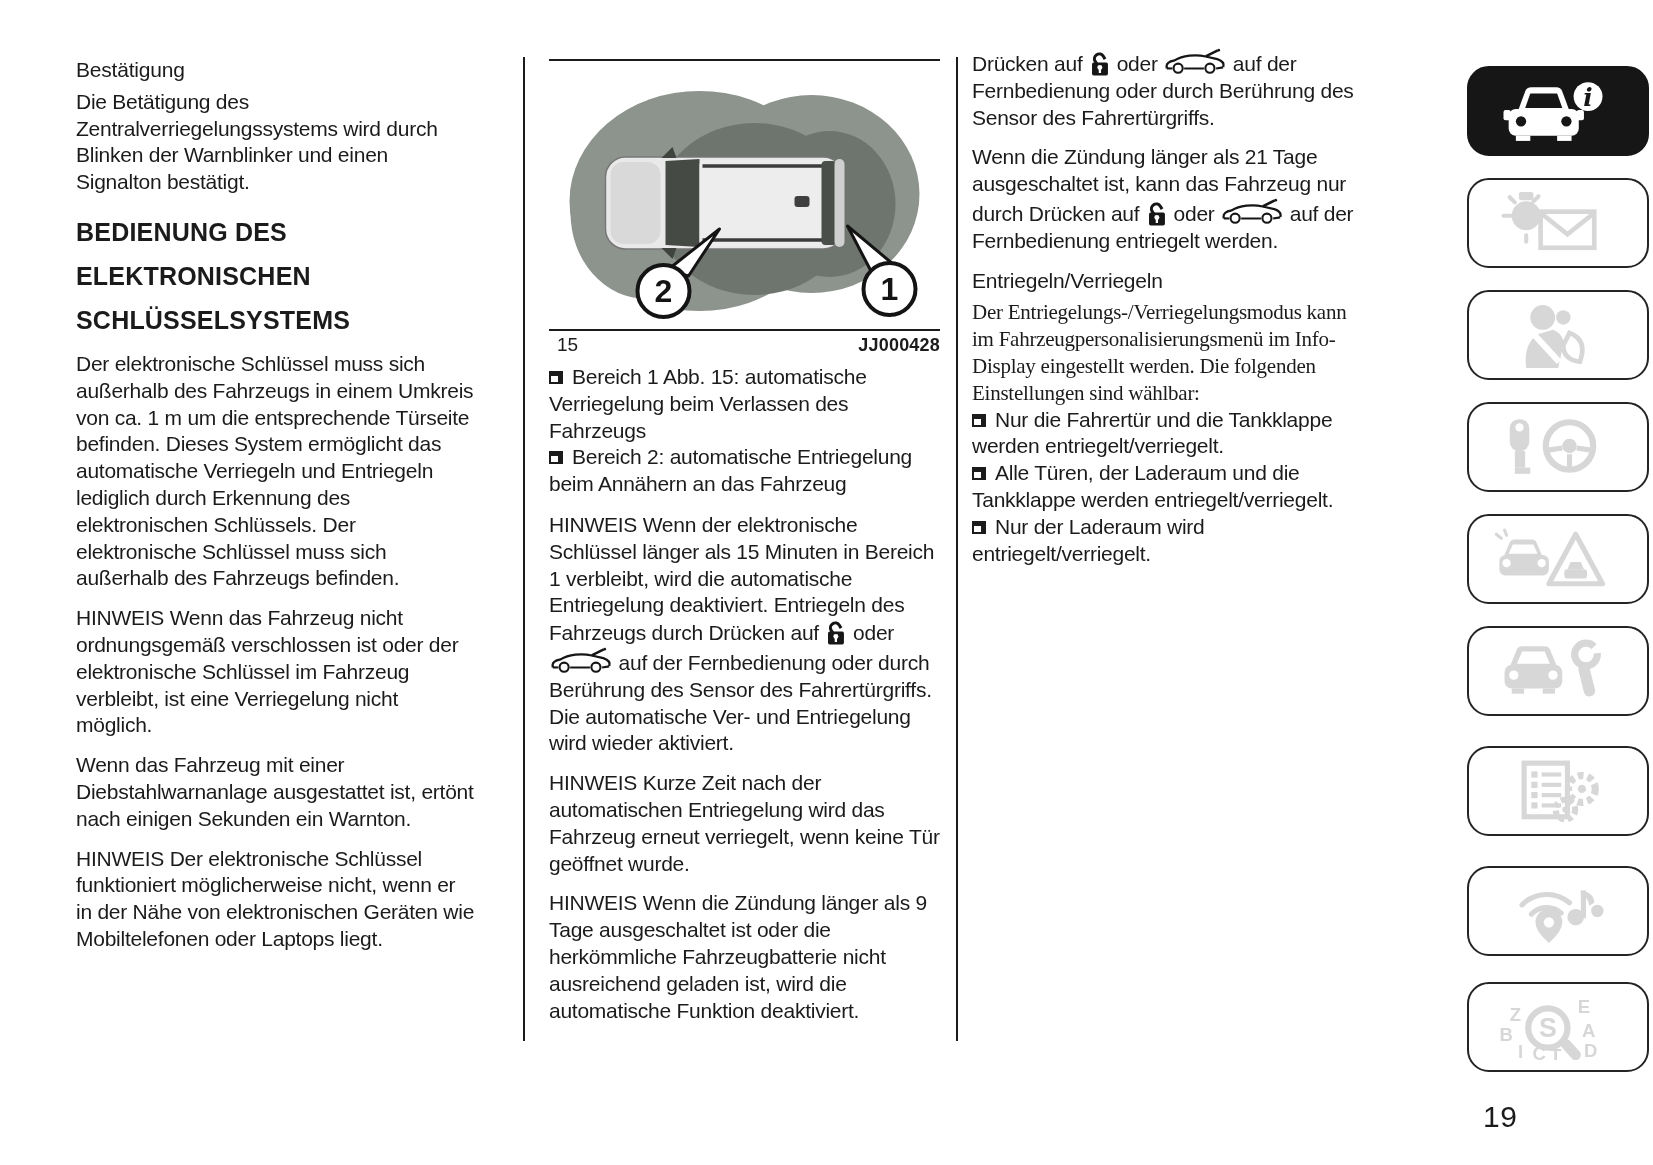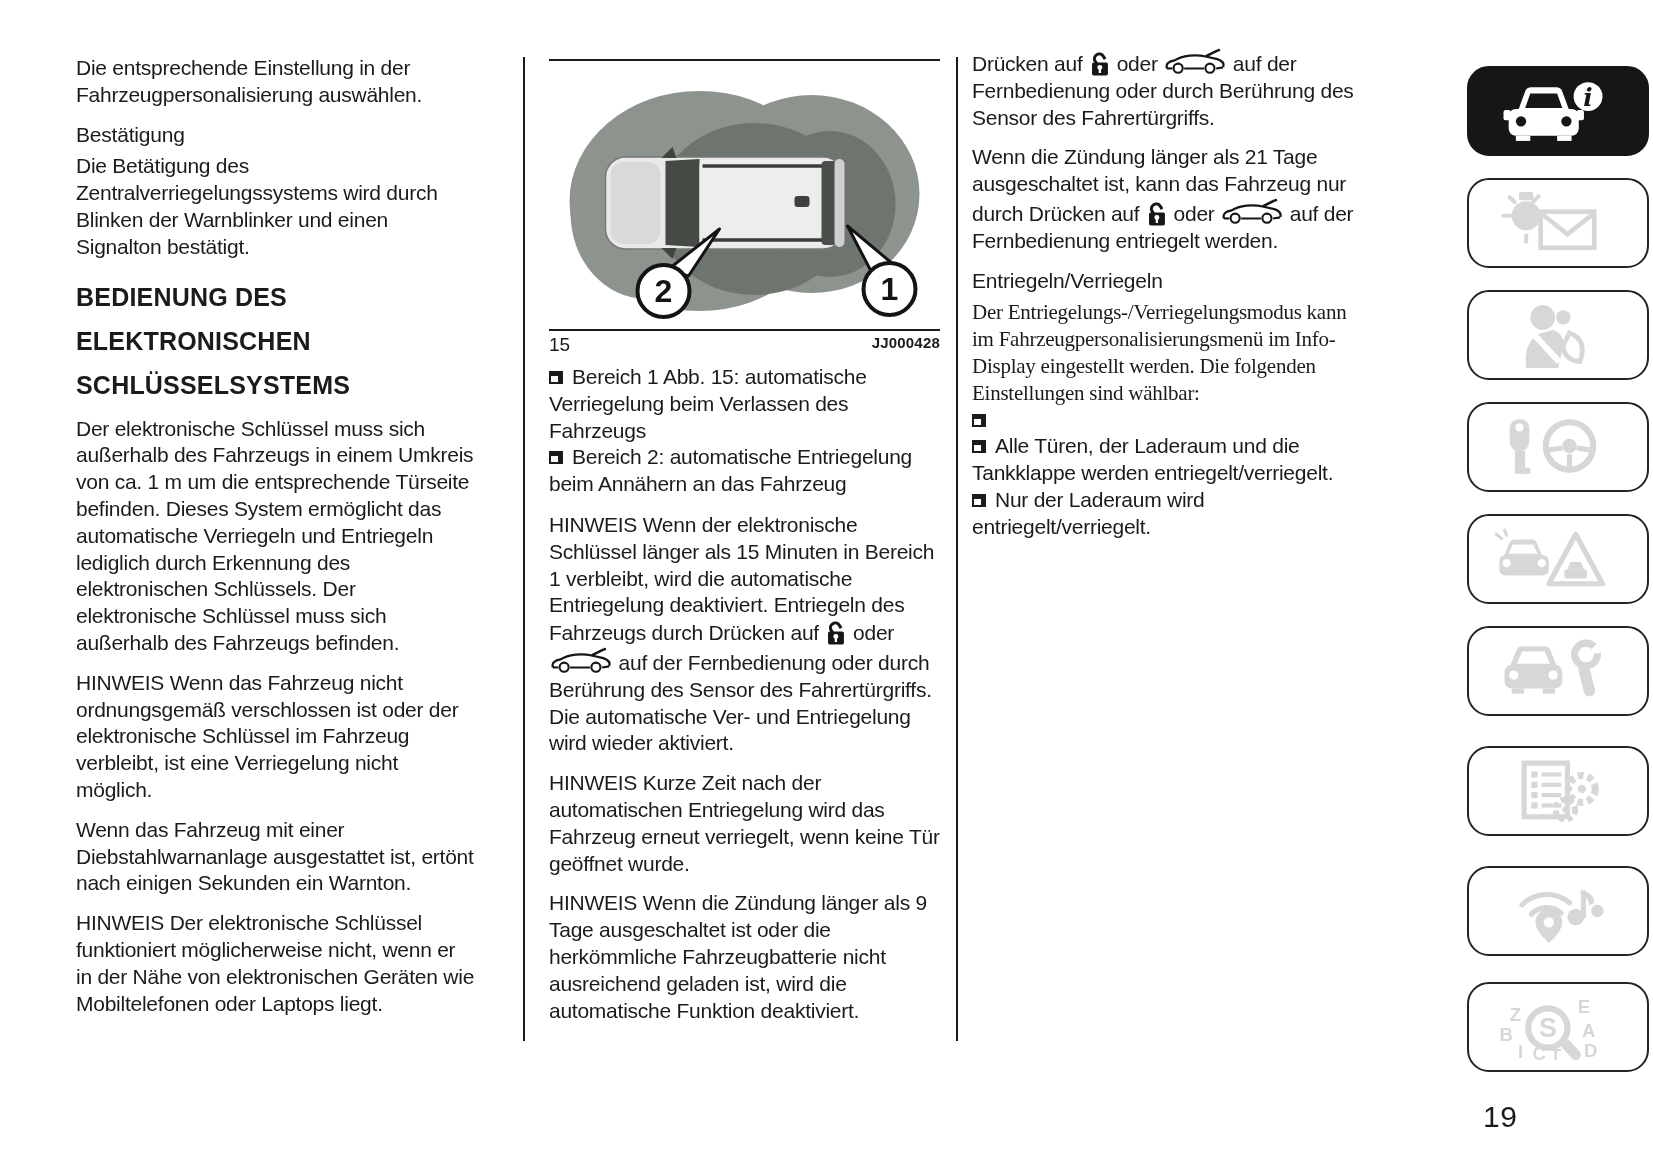--- a/index.html
+++ b/index.html
@@ -17,23 +17,23 @@
   #col1{left:76px;top:55px;width:400px;}
   #col2{left:549px;top:59px;width:391px;}
   #col3{left:972px;top:48px;width:393px;}
   .vdivider{position:absolute;top:57px;height:984px;width:1.6px;background:#1b1b1b;}
   #divider1{left:523px;}
   #divider2{left:956px;}
 
   
   .figure{border-top:2px solid #1b1b1b;border-bottom:2px solid #1b1b1b;font-size:0;}
   .fig-svg{display:block;width:391px;height:268px;}
-  .figcaption{display:flex;justify-content:space-between;align-items:flex-start;margin:3px 0 8px 0;}
+  .figcaption{display:flex;justify-content:space-between;align-items:center;margin:3px 0 8px 8px;}
   .fig-num{font-size:19px;}
-  .fig-code{font-size:15px;font-weight:bold;letter-spacing:0.2px;}
+  .fig-code{font-size:18px;font-weight:bold;letter-spacing:0.2px;}
 
   
   .sq{display:inline-block;width:14px;height:13px;box-sizing:border-box;
       border:2px solid #1b1b1b;border-top-width:5px;border-right-width:5px;
       margin-right:9px;vertical-align:0px;}
   p.bullet{margin:0;}
 
   
   .inline-icon{display:inline-block;vertical-align:-6px;}
   .inline-icon.unlock-icon{width:23px;height:27px;}
@@ -66,21 +66,20 @@
       <path d="M4,20.5 L9.6,20.7 M21.8,20.7 L42.2,20.7 M54.8,20.7 L62,19.6" fill="none" stroke="#161616" stroke-width="2.3"></path>
       <circle cx="15.6" cy="20.4" r="4.7" fill="#fff" stroke="#161616" stroke-width="2.2"></circle>
       <circle cx="48.4" cy="20.4" r="4.7" fill="#fff" stroke="#161616" stroke-width="2.2"></circle>
       <path d="M44,8.3 L56.5,2" fill="none" stroke="#161616" stroke-width="2.6"></path>
       <circle cx="57.5" cy="1.8" r="1.4" fill="#161616"></circle>
     </symbol>
   </defs>
 </svg>
 
 <div class="col" id="col1">
-  <p>Die entsprechende Einstellung in der Fahrzeugpersonalisierung auswählen.</p>
   <h3 class="sub">Bestätigung</h3>
   <p>Die Betätigung des Zentralverriegelungssystems wird durch Blinken der Warnblinker und einen Signalton bestätigt.</p>
   <h2 class="section">BEDIENUNG DES ELEKTRONISCHEN SCHLÜSSELSYSTEMS</h2>
   <p>Der elektronische Schlüssel muss sich außerhalb des Fahrzeugs in einem Umkreis von ca. 1 m um die entsprechende Türseite befinden. Dieses System ermöglicht das automatische Verriegeln und Entriegeln lediglich durch Erkennung des elektronischen Schlüssels. Der elektronische Schlüssel muss sich außerhalb des Fahrzeugs befinden.</p>
   <p>HINWEIS Wenn das Fahrzeug nicht ordnungsgemäß verschlossen ist oder der elektronische Schlüssel im Fahrzeug verbleibt, ist eine Verriegelung nicht möglich.</p>
   <p>Wenn das Fahrzeug mit einer Diebstahlwarnanlage ausgestattet ist, ertönt nach einigen Sekunden ein Warnton.</p>
   <p>HINWEIS Der elektronische Schlüssel funktioniert möglicherweise nicht, wenn er in der Nähe von elektronischen Geräten wie Mobiltelefonen oder Laptops liegt.</p>
 </div>
 
 <div class="vdivider" id="divider1"></div>
@@ -145,21 +144,21 @@
       </svg> oder <svg class="inline-icon car-unlock-icon">
         <use href="#sym-car-unlock"></use>
       </svg> auf der Fernbedienung oder durch Berührung des Sensor des Fahrertürgriffs.</p>
   <p>Wenn die Zündung länger als 21 Tage ausgeschaltet ist, kann das Fahrzeug nur durch Drücken auf <svg class="inline-icon unlock-icon">
         <use href="#sym-unlock"></use>
       </svg> oder <svg class="inline-icon car-unlock-icon">
         <use href="#sym-car-unlock"></use>
       </svg> auf der Fernbedienung entriegelt werden.</p>
   <h3 class="sub">Entriegeln/Verriegeln</h3>
   <p class="tight">Der Entriegelungs-/Verriegelungsmodus kann im Fahrzeugpersonalisierungsmenü im Info-Display eingestellt werden. Die folgenden Einstellungen sind wählbar:</p>
-  <p class="bullet"><span class="sq"></span></p>
+  <p class="bullet"><span class="sq"></span><span>Nur die Fahrertür und die Tankklappe werden entriegelt/verriegelt.</span></p>
   <p class="bullet"><span class="sq"></span><span>Alle Türen, der Laderaum und die Tankklappe werden entriegelt/verriegelt.</span></p>
   <p class="bullet"><span class="sq"></span><span>Nur der Laderaum wird entriegelt/verriegelt.</span></p>
 </div>
 
 <div class="tab active" style="top:66px">
   <svg class="tabicon" viewBox="0 0 120 64">
     <g fill="#ffffff">
       <path d="M26,32 L33,13 Q34.5,9 39,9 L63,9 Q67.5,9 69,13 L76,32 Z"></path>
       <rect x="17" y="30" width="68" height="26" rx="7"></rect>
       <rect x="12" y="31" width="7" height="10" rx="2"></rect>

